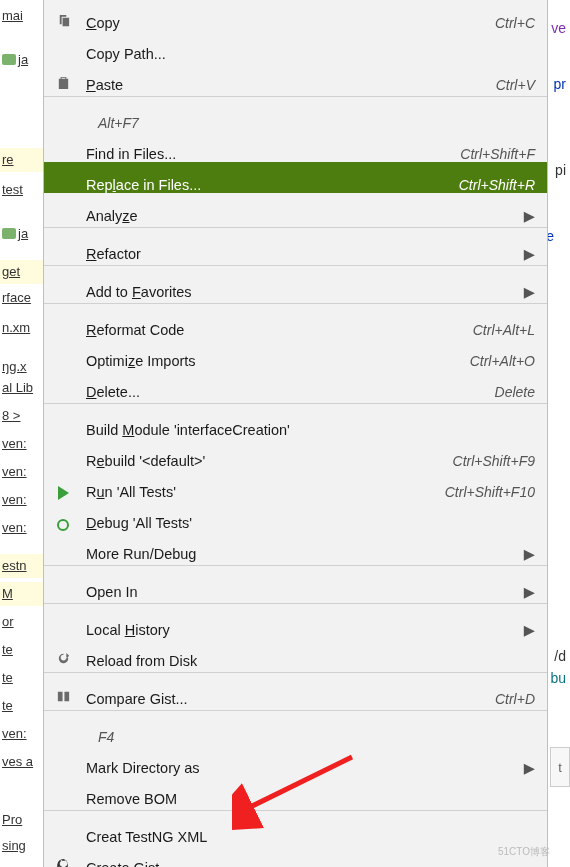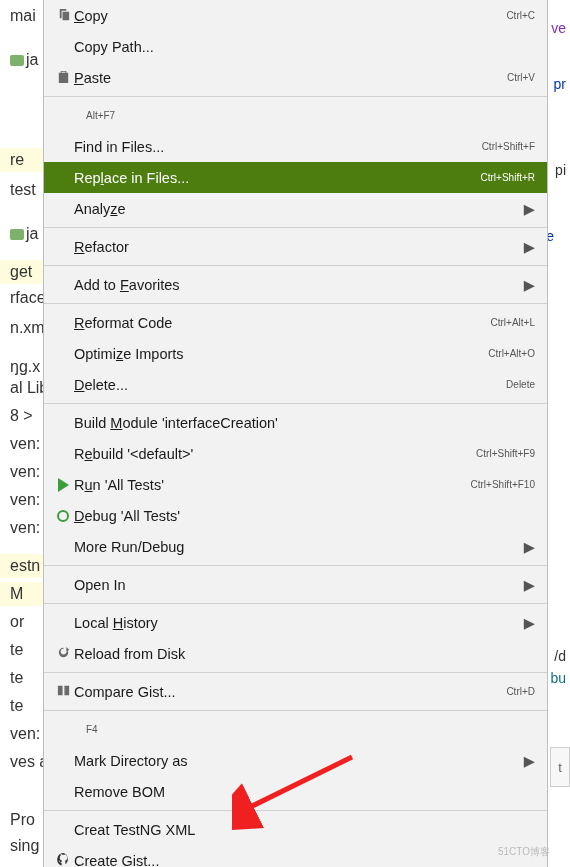--- a/index.html
+++ b/index.html
@@ -19,26 +19,27 @@
     left: 0; top: 0;
     width: 43px;
     height: 867px;
     background: #fff;
   }
   .left-item {
     position: absolute;
     left: 0;
     width: 43px;
     height: 24px;
-    font-size: 16px;
+    font-size: 13px;
     color: #333;
     overflow: hidden;
     white-space: nowrap;
-    padding-left: 10px;
+    padding-left: 2px;
     line-height: 24px;
+    text-decoration: underline;
   }
   .yellow { background: #fffbdd; }
   .folder-icon {
     display: inline-block;
     width: 14px; height: 11px;
     background: #7cb26b;
     border-radius: 2px;
     margin-right: 2px;
     vertical-align: -1px;
   }
@@ -61,24 +62,25 @@
     top: 0;
     width: 505px;
     background: #f2f2f2;
     border: 1px solid #bfbfbf;
     border-top: none;
     font-size: 14.5px;
     color: #1a1a1a;
   }
   .menu-row {
     display: flex;
-    align-items: center;
+    align-items: flex-end;
     height: 31px;
     padding: 0 12px 0 8px;
     cursor: default;
+    gap: 12px;
   }
   .menu-row.highlight {
     background: #4d7c0f;
     color: #fff;
   }
   .menu-sep {
     height: 1px;
     background: #d0d0d0;
     margin: 3px 0;
   }
@@ -90,22 +92,23 @@
     justify-content: center;
   }
   .label {
     flex: 1 1 auto;
     white-space: nowrap;
   }
   .label .u { text-decoration: underline; }
   .shortcut {
     flex: 0 0 auto;
     color: #555;
-    font-size: 10px;
+    font-size: 14px;
     padding-left: 12px;
+    font-style: italic;
   }
   .menu-row.highlight .shortcut { color: #fff; }
   .submenu-arrow {
     flex: 0 0 10px;
     margin-left: 8px;
     color: #555;
   }
 
   
   .ico-copy, .ico-paste, .ico-reload, .ico-compare, .ico-github, .ico-run, .ico-debug {

